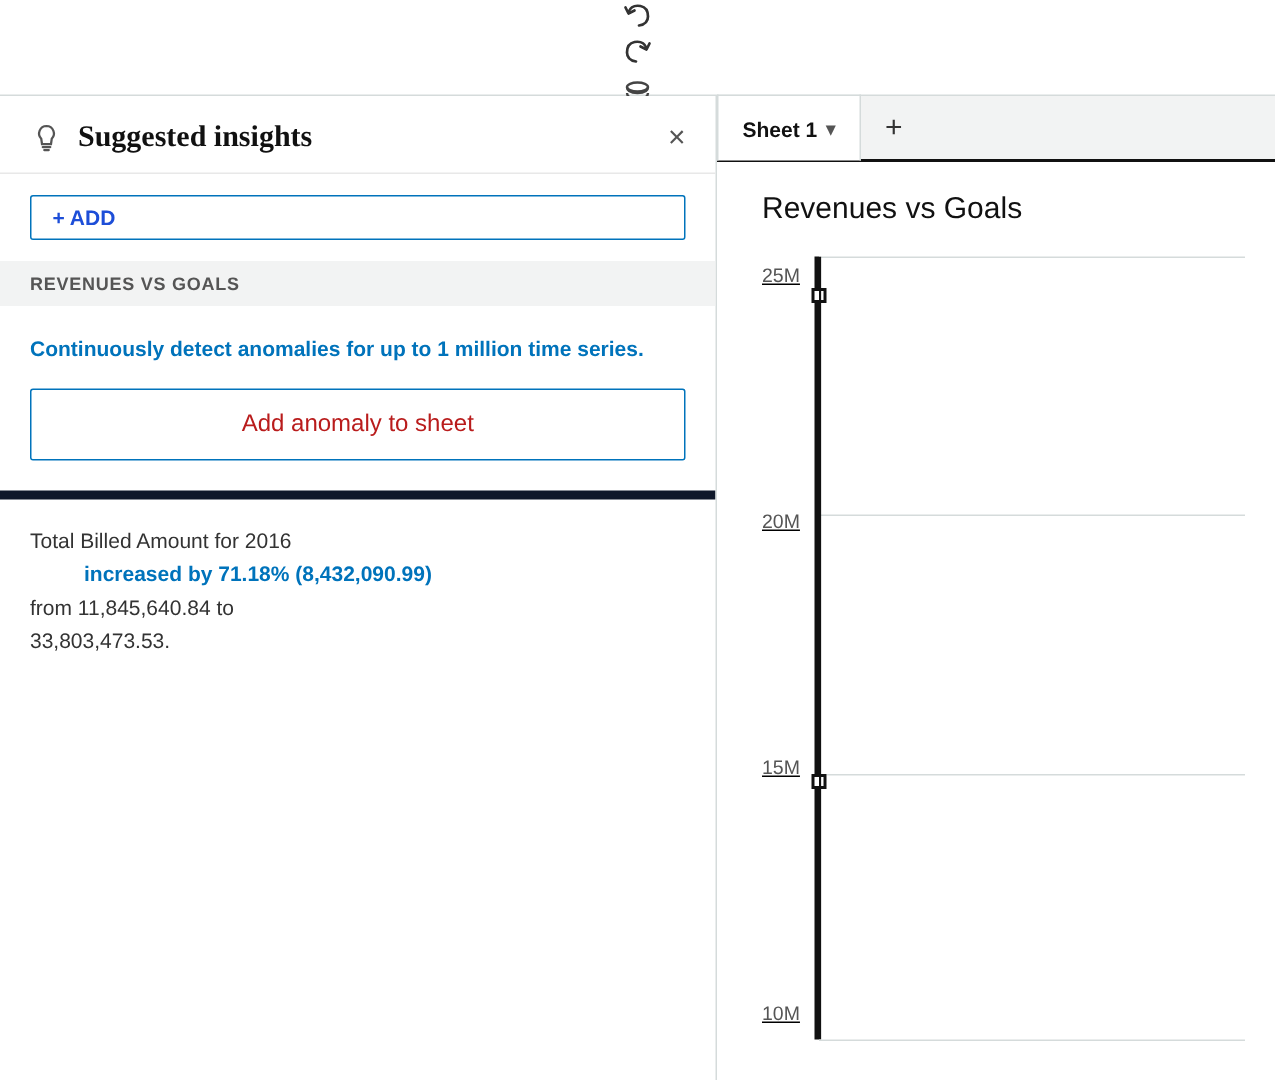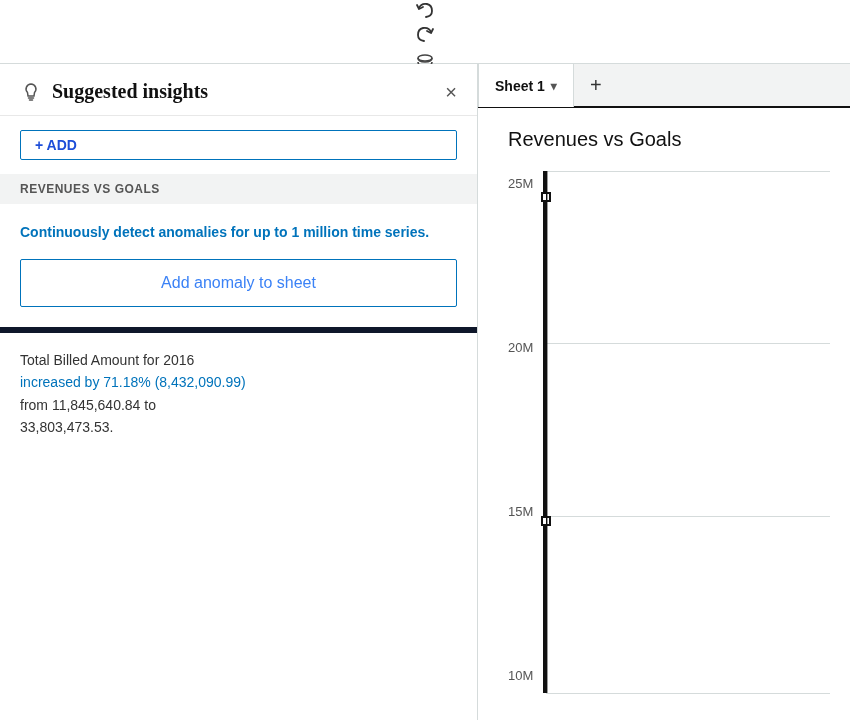--- a/index.html
+++ b/index.html
@@ -135,21 +135,21 @@
       margin-bottom: 16px;
     }
 
     .anomaly-action-btn {
       display: block;
       width: 100%;
       padding: 14px 20px;
       border: 1.5px solid #0073bb;
       border-radius: 2px;
       background: #fff;
-      color: #3b82f6;
+      color: #b91c1c;
       font-size: 16px;
       font-weight: 400;
       cursor: pointer;
       text-align: center;
     }
 
     .section-header-gray {
       background: #f2f3f3;
       padding: 8px 20px;
       font-size: 12px;
@@ -165,21 +165,22 @@
     .yoy-block {
       padding: 16px 20px;
     }
     .yoy-description {
       color: #333;
       font-size: 14px;
       line-height: 1.6;
     }
     .yoy-highlight {
       color: #0073bb;
-      font-weight: 400;
+      font-weight: 700;
+      margin-left: 36px;
     }
 
     
     .right-panel {
       flex: 1;
       display: flex;
       flex-direction: column;
       background: #fff;
     }
 
@@ -235,20 +236,21 @@
       font-size: 20px;
       font-weight: 400;
       color: #111;
       margin-bottom: 20px;
     }
 
     .chart-container {
       position: relative;
       height: calc(100% - 50px);
       display: flex;
+      text-decoration: underline;
     }
 
     .y-axis {
       display: flex;
       flex-direction: column;
       justify-content: space-between;
       align-items: flex-end;
       padding-right: 10px;
       padding-bottom: 10px;
       padding-top: 5px;

